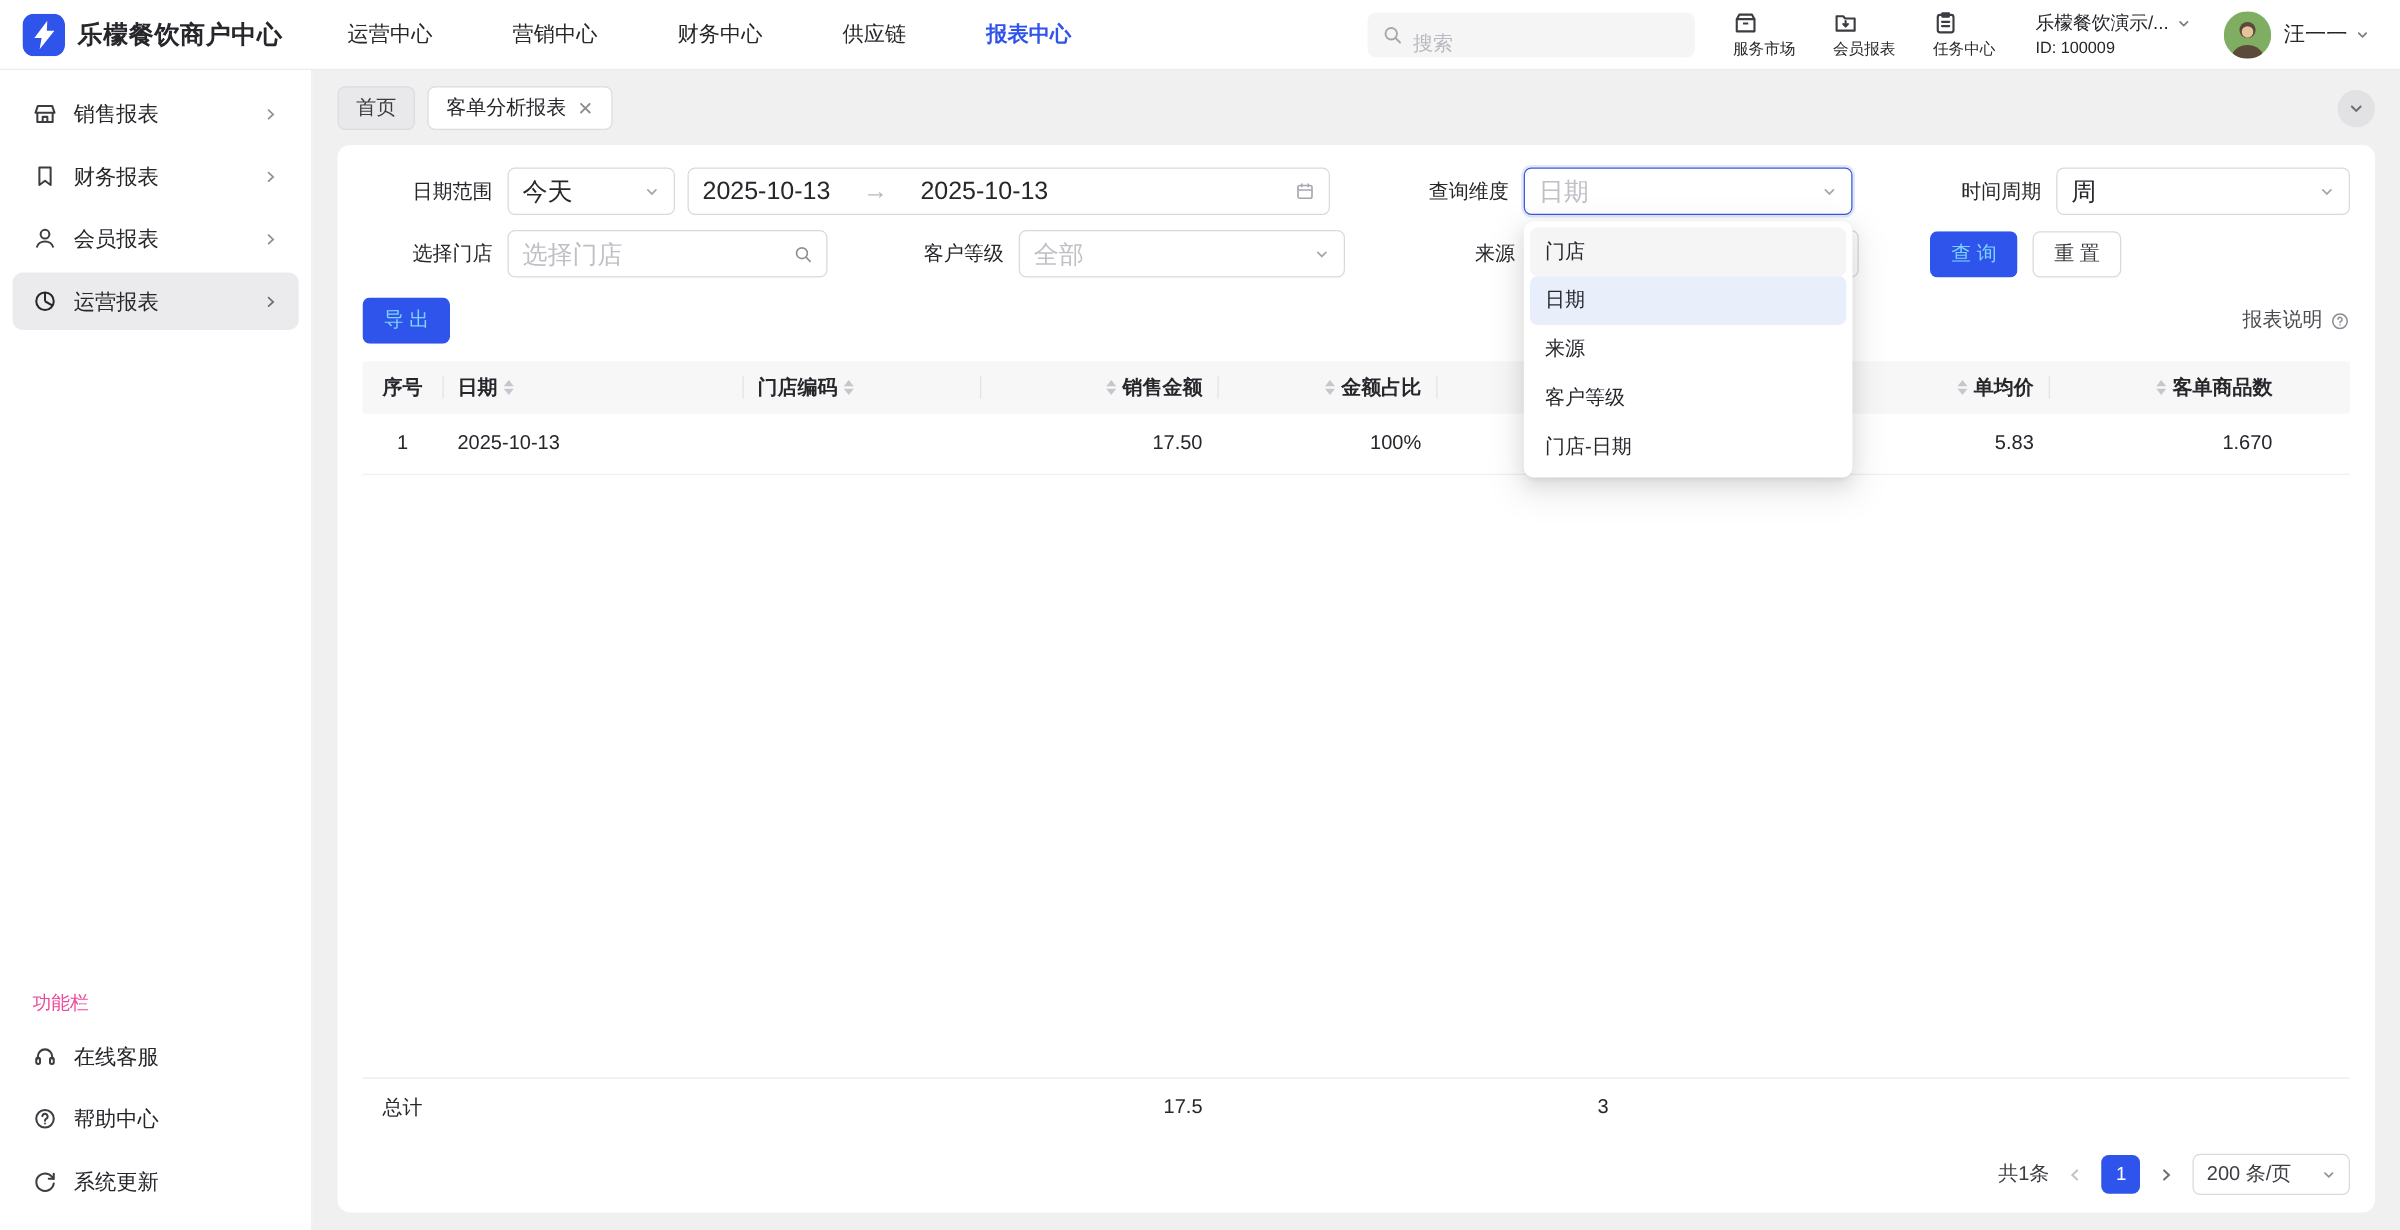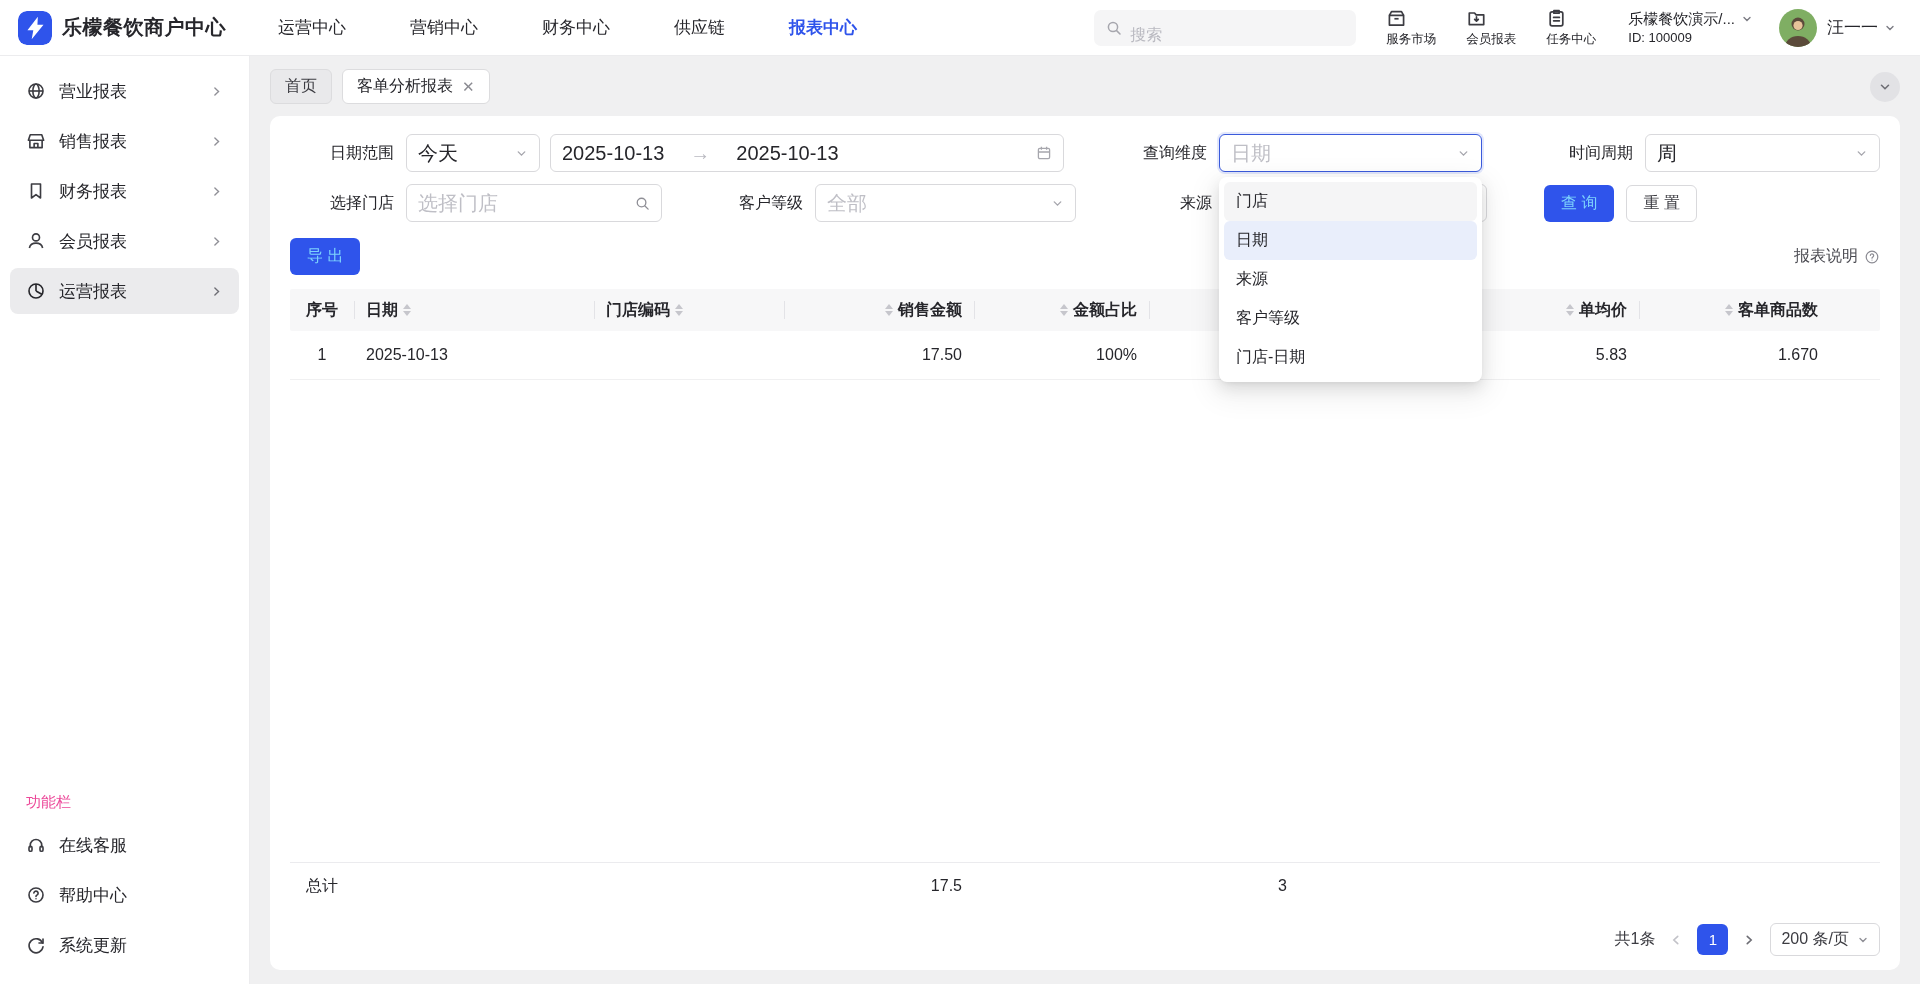--- a/index.html
+++ b/index.html
@@ -89,21 +89,21 @@
   .sorter i { width:0; height:0; border-left:4px solid transparent; border-right:4px solid transparent; display:block; }
   .sorter .up { border-bottom:5px solid #c6c6cc; }
   .sorter .down { border-top:5px solid #c6c6cc; }
 
   
   .pager { display:flex; justify-content:flex-end; align-items:center; gap:14px;
     padding-top:14px; font-size:16px; color:#3c3c42; }
   .page-num { min-width:31px; height:31px; border-radius:6px; background:#2f54eb; color:#fff;
     display:flex; align-items:center; justify-content:center; font-size:15px; cursor:pointer; }
   .page-size { height:33px; border:1px solid #d9d9dc; border-radius:6px; display:flex;
-    align-items:center; gap:8px; padding:0 10px; cursor:pointer; }
+    align-items:center; gap:24px; padding:0 10px; cursor:pointer; }
   .pg-arrow { display:flex; align-items:center; cursor:pointer; }
 
   svg { display:block; flex:none; }
 </style>
 </head>
 <body>
 
 <header class="topbar">
   <div class="brand">
     <svg class="brand-logo" viewBox="0 0 36 36">
@@ -175,31 +175,20 @@
     <span>汪一一</span>
     <svg width="12" height="12" viewBox="0 0 16 16" fill="none" stroke="#7a7a82" stroke-width="1.8" stroke-linecap="round">
         <path d="M4 6 L8 10 L12 6"></path>
       </svg>
   </div>
 </header>
 
 <div class="shell">
 
   <aside class="sidebar">
-    <div class="side-item">
-      <svg width="20" height="20" viewBox="0 0 16 16" fill="none" stroke="#3c3c42" stroke-width="1.3">
-        <circle cx="8" cy="8" r="5.6"></circle>
-          <ellipse cx="8" cy="8" rx="2.5" ry="5.6"></ellipse>
-          <path d="M2.4 8 h11.2"></path>
-      </svg>
-      <span>营业报表</span>
-      <svg class="chev-r" width="13" height="13" viewBox="0 0 16 16" fill="none" stroke="#8f8f96" stroke-width="1.7" stroke-linecap="round">
-          <path d="M6 3.8 L10.5 8 L6 12.2"></path>
-        </svg>
-    </div>
     <div class="side-item">
       <svg width="20" height="20" viewBox="0 0 16 16" fill="none" stroke="#3c3c42" stroke-width="1.3" stroke-linejoin="round">
         <path d="M3.1 7.4 V13.3 H12.9 V7.4"></path>
           <path d="M1.9 7.4 L3.4 3 h9.2 L14.1 7.4 Z"></path>
           <path d="M6.5 13.3 V10 h3 v3.3"></path>
       </svg>
       <span>销售报表</span>
       <svg class="chev-r" width="13" height="13" viewBox="0 0 16 16" fill="none" stroke="#8f8f96" stroke-width="1.7" stroke-linecap="round">
           <path d="M6 3.8 L10.5 8 L6 12.2"></path>
         </svg>

